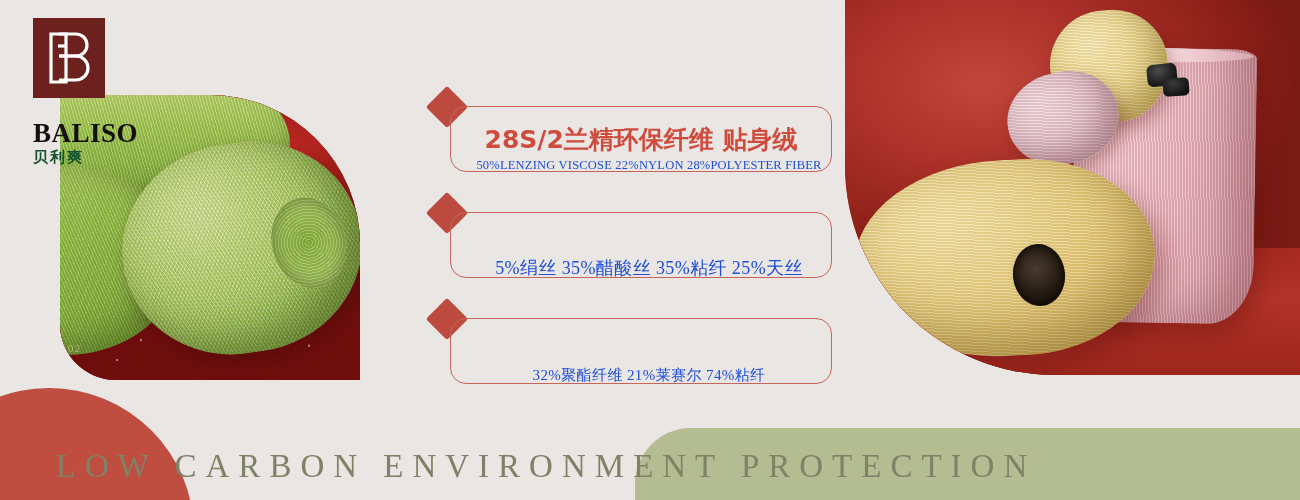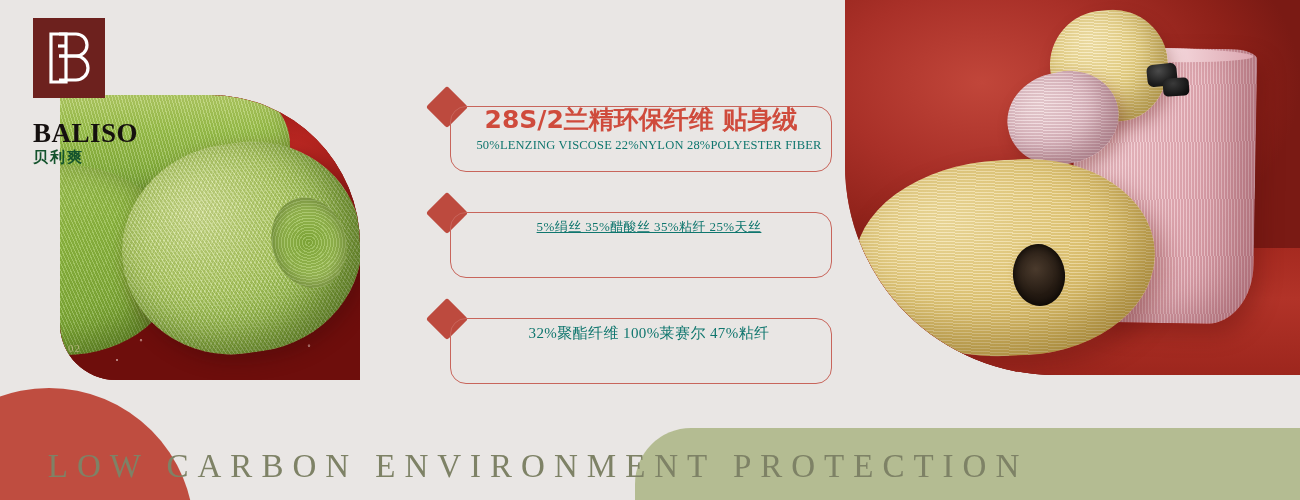--- a/index.html
+++ b/index.html
@@ -116,36 +116,36 @@
   .specs{position:absolute;left:432px;top:88px;width:400px;}
   .spec-row{position:relative;height:94px;margin-bottom:12px;}
   .spec-diamond{
     position:absolute;left:0;top:4px;width:30px;height:30px;
     background:#bd4a3e;transform:rotate(45deg);
     border-radius:3px;
   }
   .spec-box{
     position:absolute;left:18px;top:18px;right:0;height:66px;
     border:1.4px solid #c8655b;border-radius:16px;
-    display:flex;flex-direction:column;align-items:center;justify-content:flex-start;
+    display:flex;flex-direction:column;align-items:center;justify-content:flex-end;
     box-sizing:border-box;
   }
   .spec-title{
     font-family:"DejaVu Sans", sans-serif;
     font-weight:700;color:#cf4b3c;line-height:1;white-space:nowrap;
   }
   .spec-row1 .spec-title{font-size:25px;}
   .spec-row2 .spec-title{font-size:25px;}
   .spec-row3 .spec-title{font-size:25px;}
   .spec-sub{
     margin-top:7px;font-family:"Liberation Serif", serif;
-    color:#0f766e;line-height:1;white-space:nowrap;margin-left:16px;
+    color:#1d4ed8;line-height:1;white-space:nowrap;margin-left:16px;
   }
   .spec-row1 .spec-sub{font-size:12.5px;letter-spacing:.2px;}
-  .spec-row2 .spec-sub{font-size:13px;letter-spacing:.4px;text-decoration:underline;}
+  .spec-row2 .spec-sub{font-size:18px;letter-spacing:.4px;}
   .spec-row3 .spec-sub{font-size:15px;letter-spacing:.4px;}
 
   
   .right-photo{
     position:absolute;left:845px;top:0;width:455px;height:375px;
     overflow:hidden;border-bottom-left-radius:210px;
     background:#9c2a21;
   }
   .rp-bg{
     position:absolute;inset:0;
@@ -220,21 +220,21 @@
   }
   .cap-black2{
     position:absolute;left:318px;top:78px;width:26px;height:18px;
     border-radius:5px;
     background:radial-gradient(ellipse at 40% 30%,#3a3a3a 0%,#141414 70%,#060606 100%);
     transform:rotate(-4deg);
   }
 
   
   .tagline{
-    position:absolute;left:0;top:440px;width:1076px;height:52px;
+    position:absolute;left:8px;top:440px;width:1076px;height:52px;
     display:flex;align-items:center;justify-content:center;
     font-family:"Liberation Serif", serif;
     font-size:33px;letter-spacing:9px;color:#7e8266;
     white-space:nowrap;
   }
 </style>
 </head>
 <body>
 
 <div class="banner">
@@ -281,21 +281,21 @@
     <div class="spec-row spec-row2">
       <div class="spec-diamond"></div>
       <div class="spec-box">
         <div class="spec-sub">5%绢丝 35%醋酸丝 35%粘纤 25%天丝</div>
       </div>
     </div>
 
     <div class="spec-row spec-row3">
       <div class="spec-diamond"></div>
       <div class="spec-box">
-        <div class="spec-sub">32%聚酯纤维 100%莱赛尔 47%粘纤</div>
+        <div class="spec-sub">32%聚酯纤维 21%莱赛尔 74%粘纤</div>
       </div>
     </div>
 
   </div>
 
   <div class="right-photo">
     <div class="rp-bg"></div>
     <div class="rp-floor"></div>
     <div class="cone cone-pink-big"></div>
     <div class="cone cone-yellow-small"></div>

